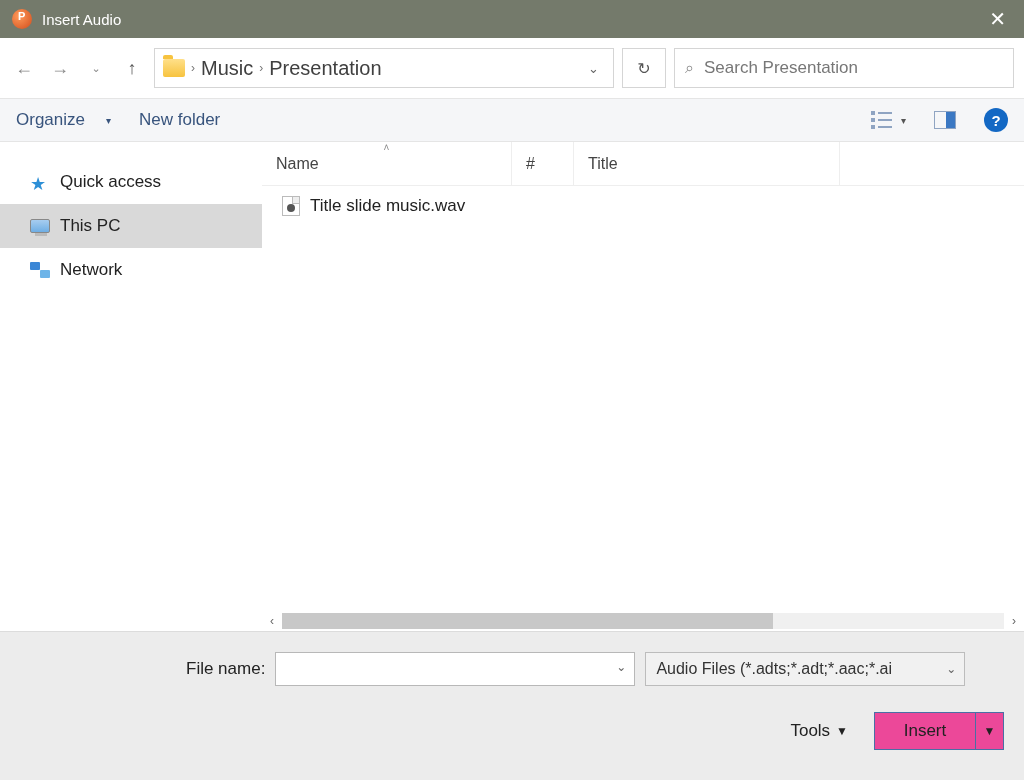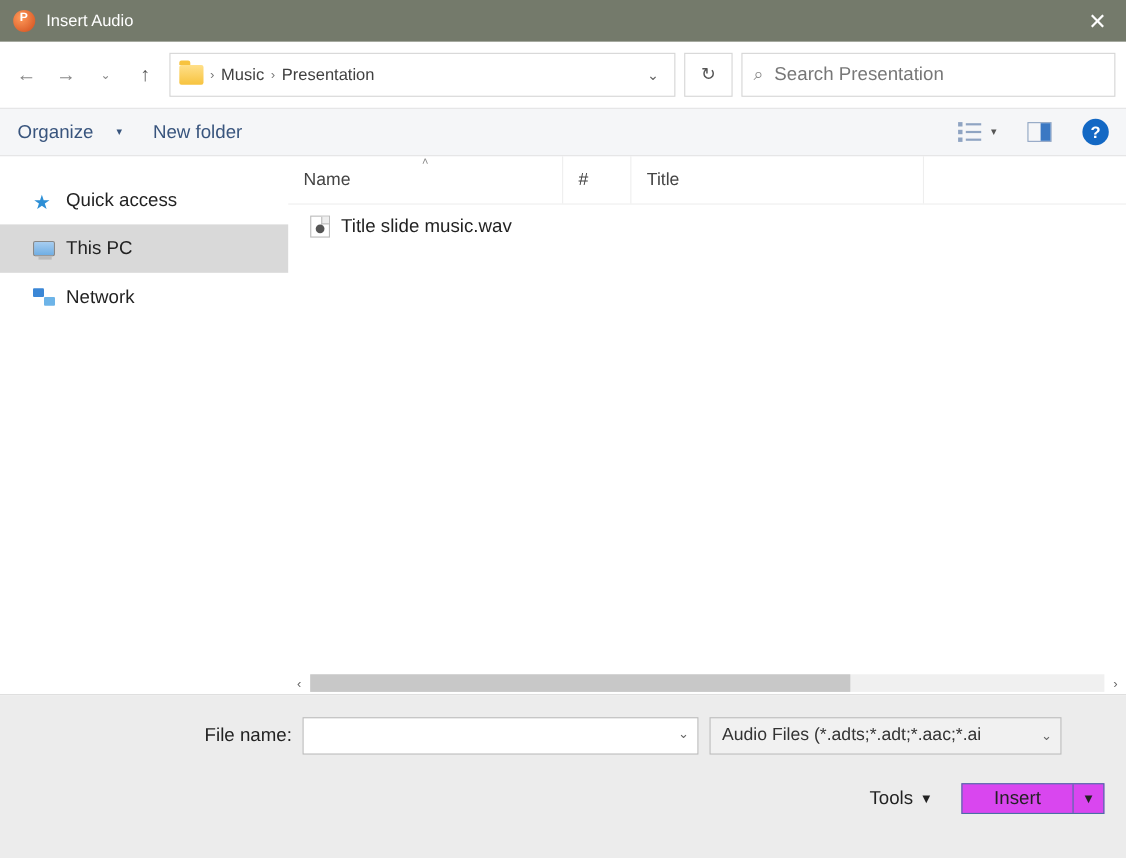--- a/index.html
+++ b/index.html
@@ -14,21 +14,21 @@
   .titlebar .close { font-size: 20px; padding: 0 6px; cursor: default; }
 
   
   .navrow { height: 60px; display: flex; align-items: center; padding: 8px 10px; gap: 8px; background: #fff; }
   .nav-btn { width: 28px; height: 28px; display: flex; align-items: center; justify-content: center; color: #8a8a8a; font-size: 18px; }
   .nav-btn.arrow-up { color: #555; }
   .breadcrumb { flex: 1; height: 40px; border: 1px solid #d5d5d5; display: flex; align-items: center; padding: 0 8px; gap: 6px; color: #404040; }
   .folder-icon { width: 22px; height: 18px; background: linear-gradient(#ffe08a,#f7c33f); border-radius: 2px; position: relative; }
   .folder-icon::before { content: ""; position: absolute; top: -4px; left: 0; width: 10px; height: 4px; background: #f7c33f; border-radius: 2px 2px 0 0; }
   .crumb-sep { color: #777; font-size: 12px; }
-  .crumb { font-size: 15px; }
+  .crumb { font-size: 20px; }
   .crumb-collapse { flex: 1; }
   .crumb-drop { color: #666; font-size: 13px; padding-right: 6px; }
   .refresh-box { width: 44px; height: 40px; border: 1px solid #d5d5d5; display: flex; align-items: center; justify-content: center; color: #555; font-size: 16px; }
   .search-box { width: 340px; height: 40px; border: 1px solid #d5d5d5; display: flex; align-items: center; padding: 0 10px; color: #777; gap: 10px; }
   .search-box .mag { font-size: 16px; color: #888; }
   .search-box .ph { font-size: 17px; }
 
   
   .toolrow { height: 44px; background: #f5f6f8; border-top: 1px solid #e5e5e5; border-bottom: 1px solid #e5e5e5; display: flex; align-items: center; padding: 0 16px; gap: 28px; }
   .tool-link { color: #38547d; font-size: 17px; display: flex; align-items: center; gap: 21px; }
@@ -87,21 +87,21 @@
   .footer { height: 148px; background: #ececec; padding: 20px 16px 0 16px; }
   .fn-row { display:flex; align-items:center; gap:10px; padding-left: 170px; }
   .fn-label { font-size:17px; color:#222; }
   .fn-input { width: 360px; height:34px; background:#fff; border:1px solid #b8b8b8; position:relative; }
   .fn-input .dd { position:absolute; right:8px; top:7px; color:#666; font-size:12px; }
   .type-select { width: 320px; height:34px; background:#f1f1f1; border:1px solid #bcbcbc; display:flex; align-items:center; padding:0 10px; font-size:16px; color:#333; position:relative; }
   .type-select .dd { position:absolute; right:8px; color:#666; font-size:12px; }
 
   .btn-row { display:flex; align-items:center; justify-content:flex-end; gap:6px; margin-top:26px; padding-right: 4px; }
   .tools { font-size:17px; color:#222; display:flex; align-items:center; gap:6px; margin-right: 20px; }
-  .btn { height:28px; border:1px solid #9e9e9e; background:#d946ef; display:flex; align-items:center; justify-content:center; font-size:17px; color:#222; }
+  .btn { height:38px; border:1px solid #9e9e9e; background:#ec4899; display:flex; align-items:center; justify-content:center; font-size:17px; color:#222; }
   .btn.insert { width: 130px; border:1px solid #4a6fa5; position:relative; padding-right: 28px; }
   .btn.insert .split { position:absolute; right:0; top:0; bottom:0; width:28px; border-left:1px solid #4a6fa5; display:flex; align-items:center; justify-content:center; font-size:12px; }
   .btn.cancel { width: 140px; }
 </style>
 </head>
 <body>
 
 <div class="titlebar">
   <span class="app-icon"></span>
   <span class="title">Insert Audio</span>

